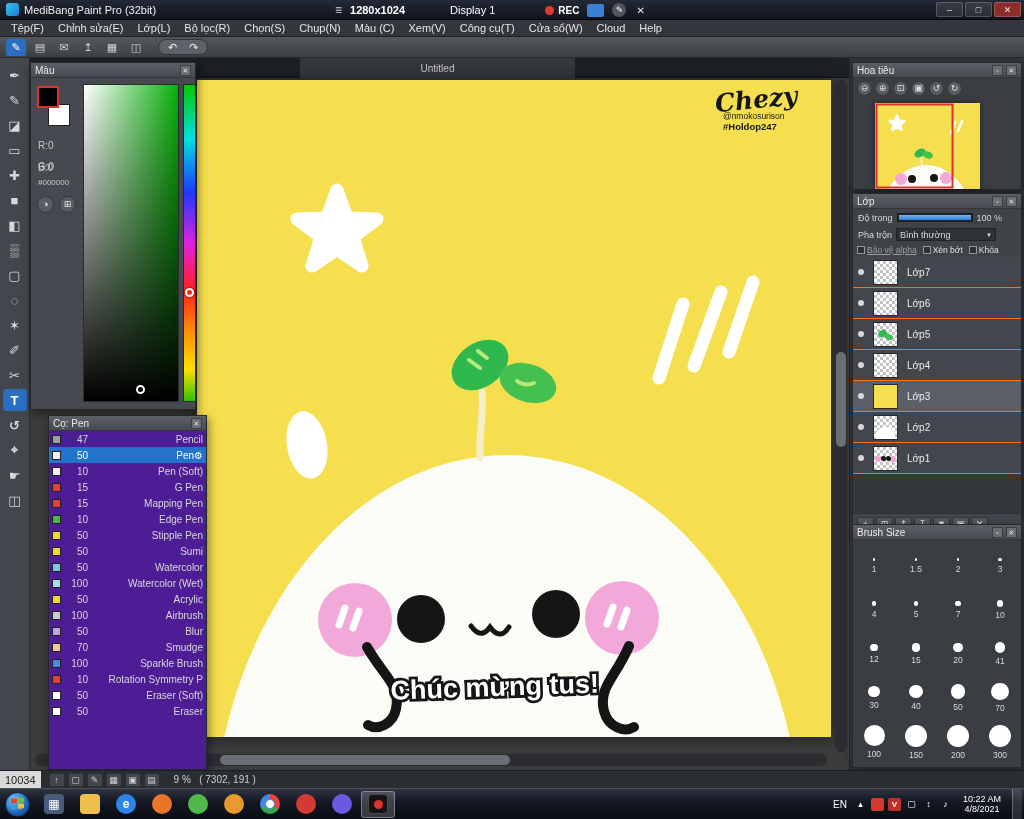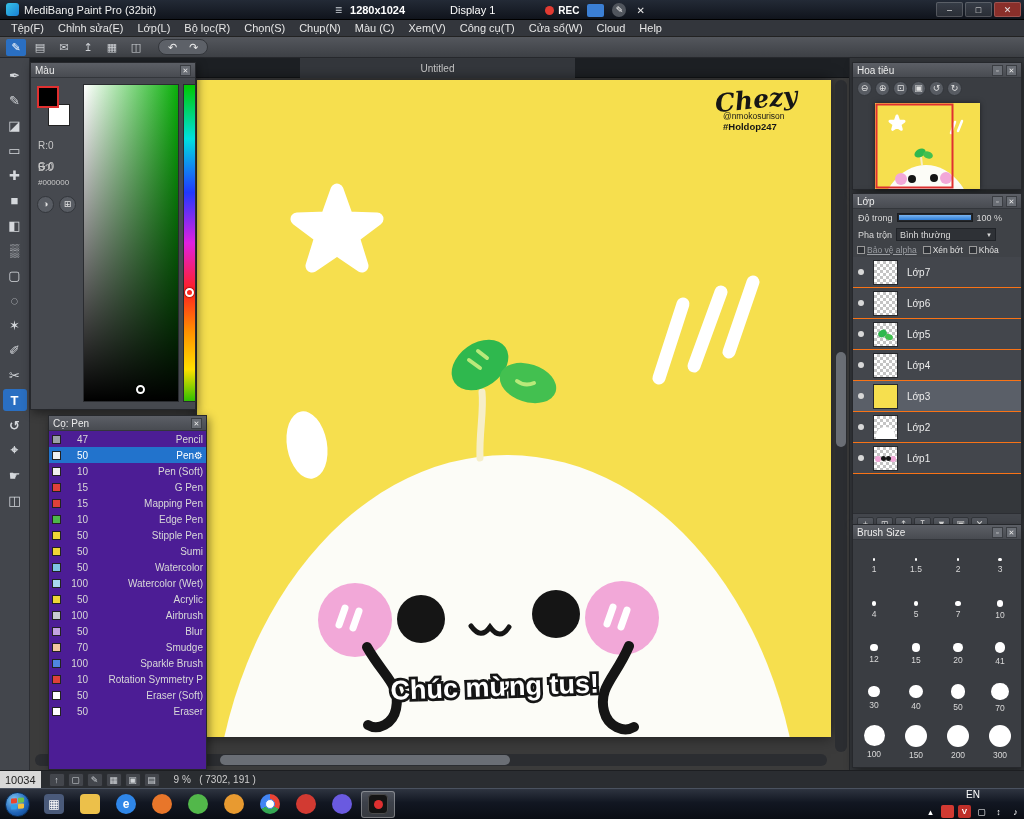--- a/index.html
+++ b/index.html
@@ -130,21 +130,21 @@
 .orb-flag span{border-radius:1px;}
 .taskbar-apps{display:flex;align-items:center;height:100%;}
 .task-icon{width:34px;height:27px;margin:0 1px;border-radius:3px;display:flex;align-items:center;justify-content:center;}
 .task-icon.active{background:rgba(255,255,255,.18);border:1px solid rgba(255,255,255,.32);}
 .ti-glyph{width:20px;height:20px;border-radius:4px;display:flex;align-items:center;justify-content:center;font-size:12px;color:#fff;font-weight:bold;}
 .ti-glyph.round{border-radius:50%;}
 .ti-chrome{width:20px;height:20px;border-radius:50%;background:conic-gradient(#ea4335 0 120deg,#34a853 120deg 240deg,#4285f4 240deg 360deg);position:relative;}
 .ti-chrome::after{content:"";position:absolute;inset:5px;background:#fff;border-radius:50%;border:1px solid #4285f4;}
 .ti-rec{width:20px;height:20px;border-radius:4px;background:#141414;border:1px solid #4a4a4a;display:flex;align-items:center;justify-content:center;}
 .ti-rec-dot{width:9px;height:9px;border-radius:50%;background:#e03030;}
-.tray{margin-left:auto;display:flex;align-items:center;gap:5px;height:100%;padding-right:2px;flex-direction:column;}
+.tray{margin-left:auto;display:flex;align-items:center;gap:5px;height:100%;padding-right:2px;}
 .tray-lang{color:#fff;font-size:10px;padding:0 2px;}
 .tray-icons{display:flex;align-items:center;gap:4px;}
 .tray-icon{min-width:13px;height:13px;display:flex;align-items:center;justify-content:center;font-size:9px;color:#fff;border-radius:2px;}
 .tray-icon.boxed{width:13px;font-weight:bold;font-size:8px;}
 .tray-clock{color:#fff;font-size:9px;text-align:center;line-height:10px;padding:0 6px;}
 .show-desktop{width:10px;height:31px;background:rgba(255,255,255,.12);border-left:1px solid rgba(255,255,255,.28);}
 </style>
 </head>
 <body>
 

